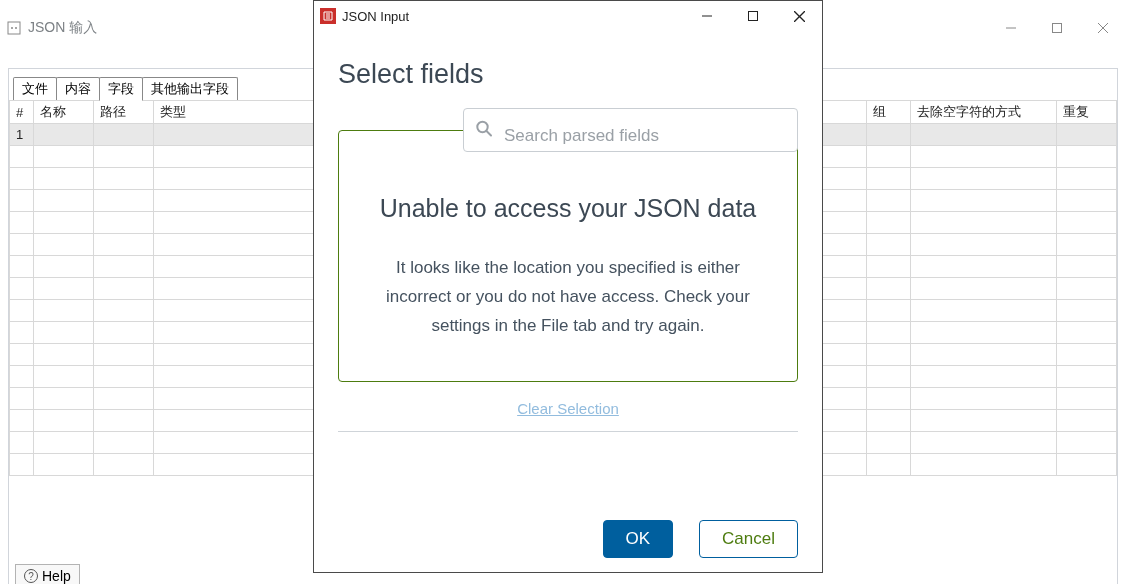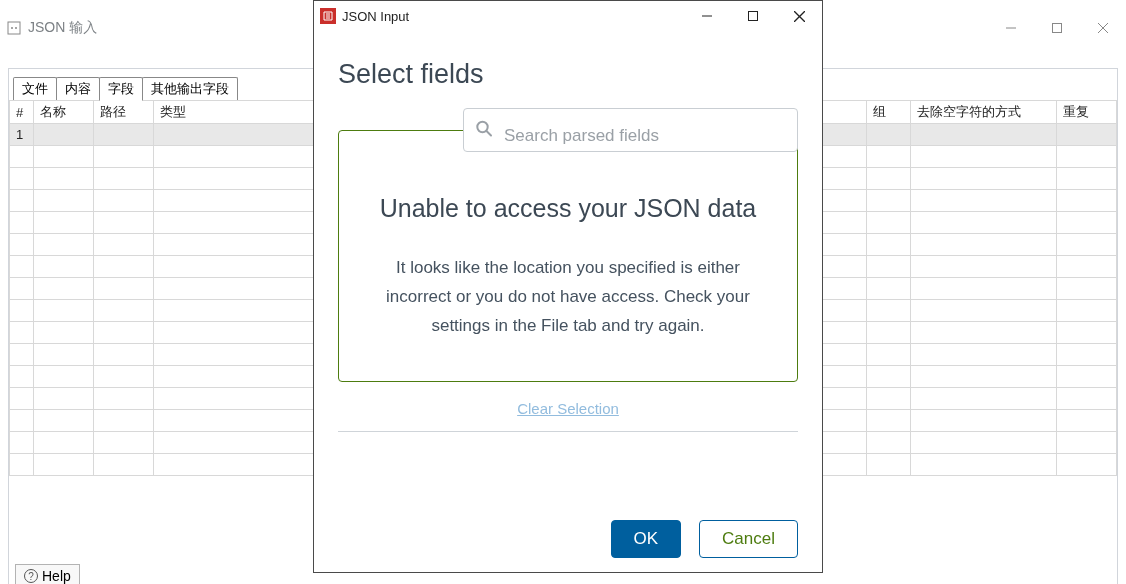--- a/index.html
+++ b/index.html
@@ -193,21 +193,21 @@
     margin: 18px 0 4px;
     color: #92bcde;
     font-size: 15px;
     text-decoration: underline;
   }
   .dlg-divider {
     border:none; border-top:1px solid #cfd4d9;
     margin: 10px 0 0;
   }
   .dlg-footer {
-    display:flex; justify-content:flex-end; gap:18px;
+    display:flex; justify-content:flex-end; gap:26px;
     padding: 14px 24px 14px;
   }
   .btn {
     height: 38px;
     padding: 0 22px;
     border-radius: 4px;
     font-size: 17px;
     display:flex; align-items:center;
     cursor: pointer;
   }

